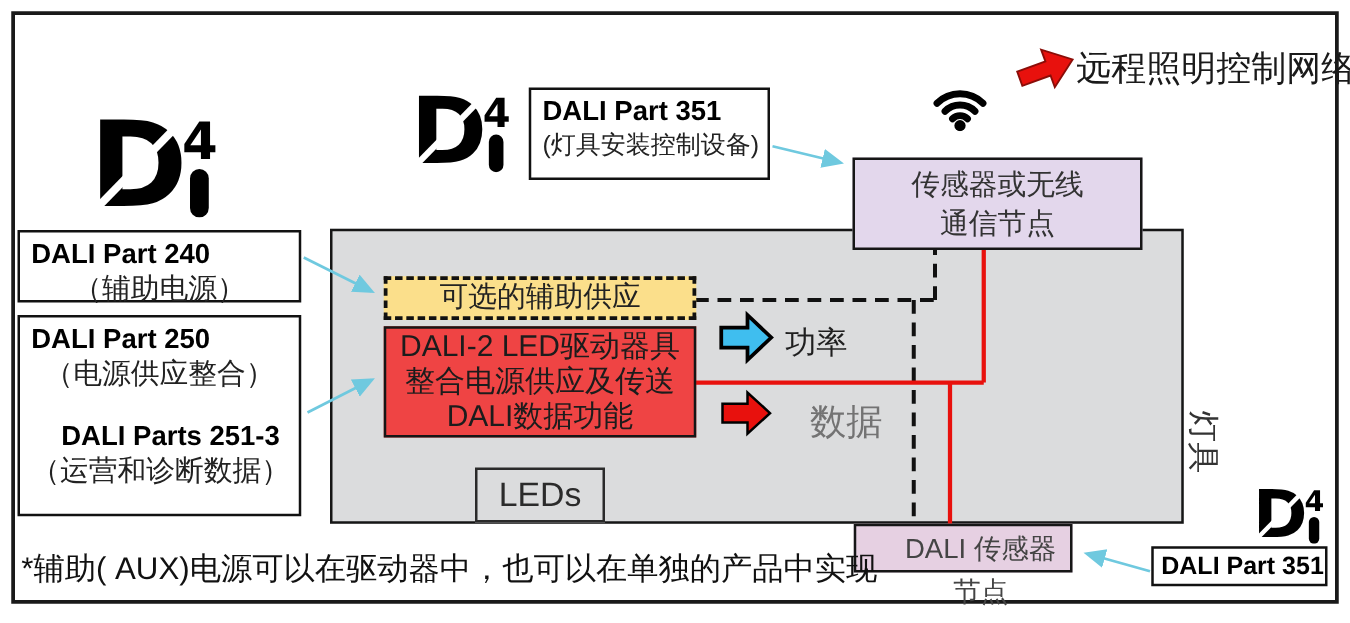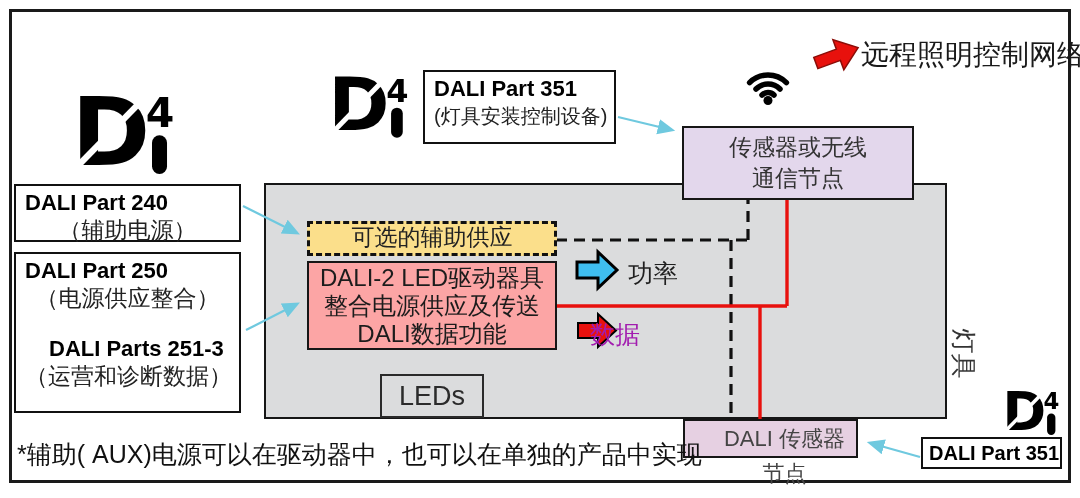--- a/index.html
+++ b/index.html
@@ -20,30 +20,30 @@
   .box351top{left:423px;top:70px;width:193px;height:74px;}
   .box351top .cnSub{font-size:20px;}
   .box351bot{left:921px;top:437px;width:141px;height:32px;padding:2px 6px;text-align:center;}
   .box351bot .enTitle{font-size:20px;line-height:24px;}
   .mt{margin-top:23px;margin-left:24px;}
 
   .purpleTop{left:682px;top:110px;width:232px;height:74px;background:#e3d7ec;border:2.5px solid #161616;
              z-index:3;text-align:center;font-size:23px;color:#333;line-height:31px;padding-top:4px;margin-top:16px;}
   .yellowBox{left:307px;top:221px;width:250px;height:35px;background:#fbdf8b;border:3.5px dashed #111;
              z-index:3;text-align:center;font-size:23px;color:#222;line-height:27px;}
-  .greenBox{left:307px;top:261px;width:250px;height:89px;background:#fca5a5;border:2.5px solid #161616;
+  .greenBox{left:307px;top:261px;width:250px;height:89px;background:#ef4444;border:2.5px solid #161616;
             z-index:3;text-align:center;font-size:24px;color:#1c1c1c;line-height:28px;padding-top:1px;}
   .ledsBox{left:380px;top:374px;width:104px;height:44px;background:#dbdcdd;border:2.5px solid #2a2a2a;
            z-index:3;text-align:center;font-size:27px;color:#2b2b2b;line-height:40px;}
   .purpleBot{left:683px;top:419px;width:175px;height:39px;background:#e6d0e2;border:2.5px solid #161616;
              z-index:3;text-align:center;font-size:22px;color:#444;line-height:35px;padding-left:28px;}
 
   .remoteLbl{left:861px;top:36px;font-size:28px;color:#1a1a1a;z-index:4;white-space:nowrap;}
   .powerLbl{left:628px;top:257px;font-size:25px;color:#1f1f1f;z-index:3;}
-  .dataLbl{left:590px;top:318px;font-size:25px;color:#a21caf;z-index:3;}
+  .dataLbl{left:648px;top:318px;font-size:29px;color:#737373;z-index:3;}
   .lumLbl{left:933px;top:337px;width:60px;text-align:center;font-size:25px;color:#333;
           transform:rotate(90deg);z-index:3;white-space:nowrap;}
   .footnote{left:17px;top:438px;font-size:25px;color:#111;z-index:4;white-space:nowrap;}
 
   .logo{z-index:4;}
   .logoTL{left:76px;top:91px;}
   .logoMid{left:332px;top:73px;}
   .logoBR{left:1005px;top:389px;}
   .wifi{left:738px;top:57px;z-index:4;}
 </style>

